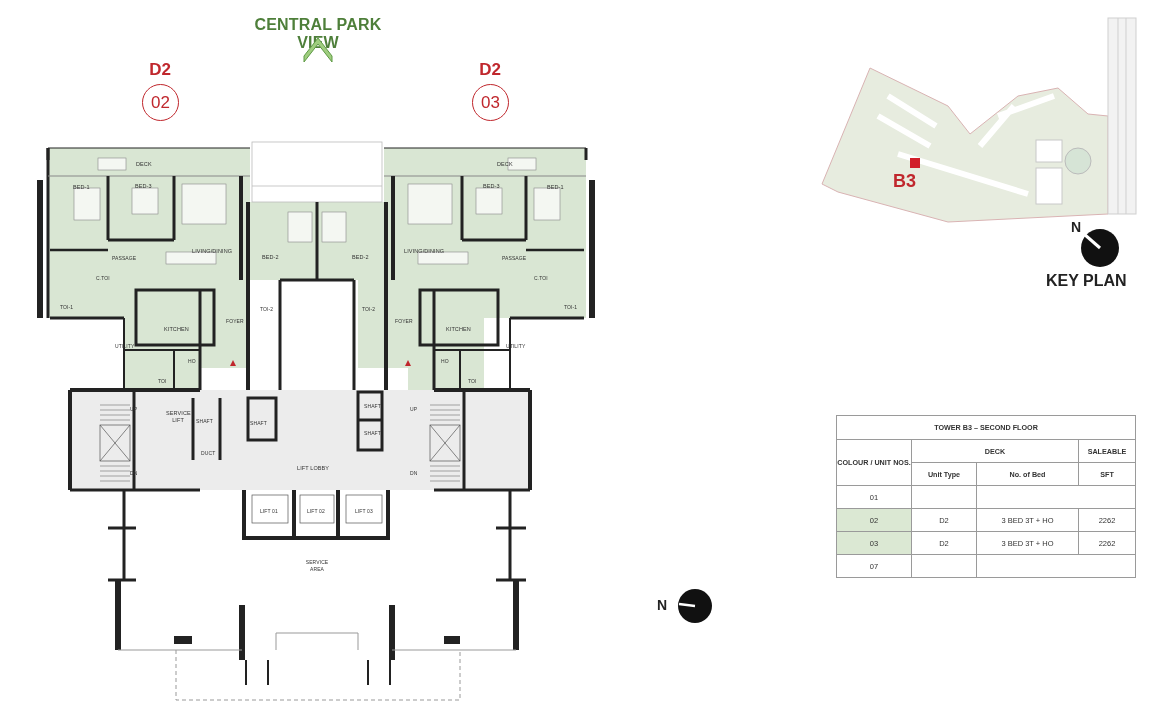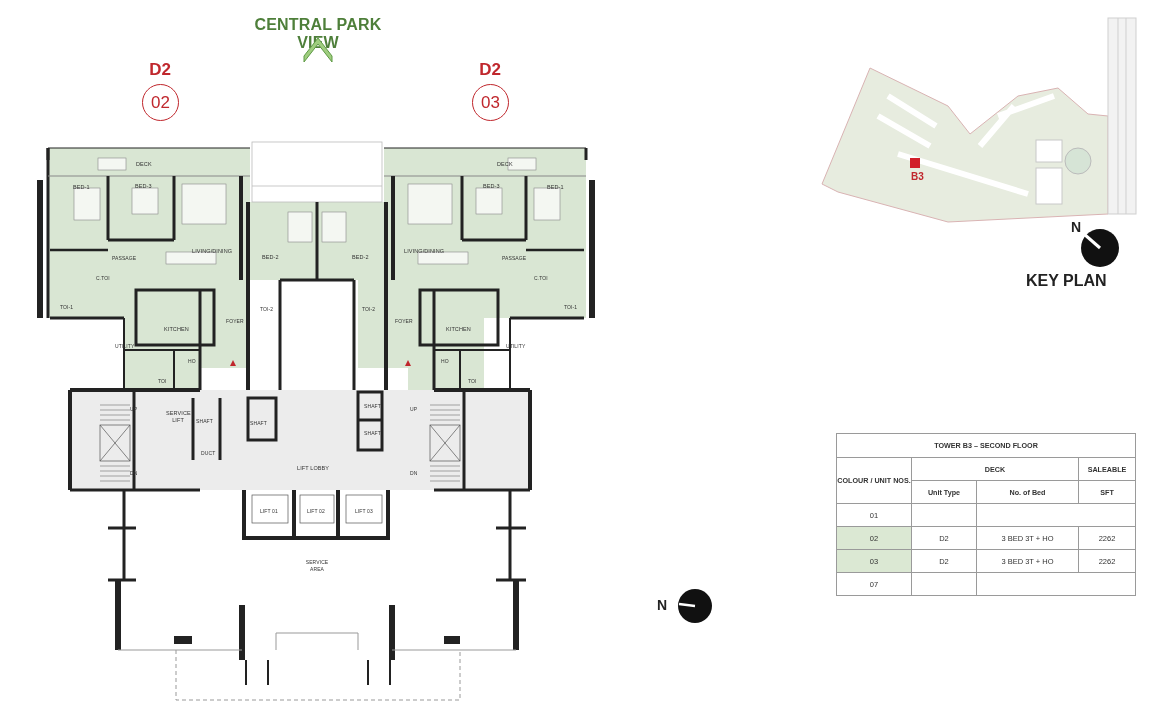--- a/index.html
+++ b/index.html
@@ -11,26 +11,26 @@
   .view-title { left: 240px; top: 16px; width: 156px; text-align: center; font-weight: bold; font-size: 16px; color: #4e7f3a; letter-spacing: 0.2px; }
   .unit-type { font-weight: bold; font-size: 17px; color: #c0272d; width: 40px; text-align: center; }
   .unit-circle { width: 37px; height: 37px; border: 1.5px solid #c0272d; border-radius: 50%; color: #c0272d; font-size: 17px; display: flex; align-items: center; justify-content: center; }
 
   
   #plan { left: 36px; top: 140px; width: 570px; height: 565px; }
   .room-label { position: absolute; font-size: 5.5px; color: #333; letter-spacing: 0.1px; white-space: nowrap; }
   .lbl-sm { font-size: 5px; }
 
   
-  .keyplan-label { font-weight: bold; font-size: 16px; color: #222; }
-  .b3-label { font-weight: bold; font-size: 10px; color: #c0272d; margin-left: 18px; }
+  .keyplan-label { font-weight: bold; font-size: 16px; color: #222; margin-left: 20px; }
+  .b3-label { font-weight: bold; font-size: 18px; color: #c0272d; }
   .north-n { font-weight: bold; font-size: 14px; color: #222; }
 
   
-  #unit-table { left: 836px; top: 433px; width: 300px; border-collapse: collapse; font-size: 7.5px; color: #333; border-radius: 14px; }
+  #unit-table { left: 836px; top: 415px; width: 300px; border-collapse: collapse; font-size: 7.5px; color: #333; border-radius: 14px; }
   #unit-table td, #unit-table th { border: 1px solid #9a9a9a; text-align: center; vertical-align: middle; }
   #unit-table th { font-weight: bold; font-size: 7.2px; }
   .row-h { height: 23px; }
   .hl { background: #dbe8d3; }
 </style>
 </head>
 <body>
 
 <div class="abs view-title">CENTRAL PARK VIEW</div>
 <svg class="abs" style="left:302px;top:38px" width="32" height="26">

